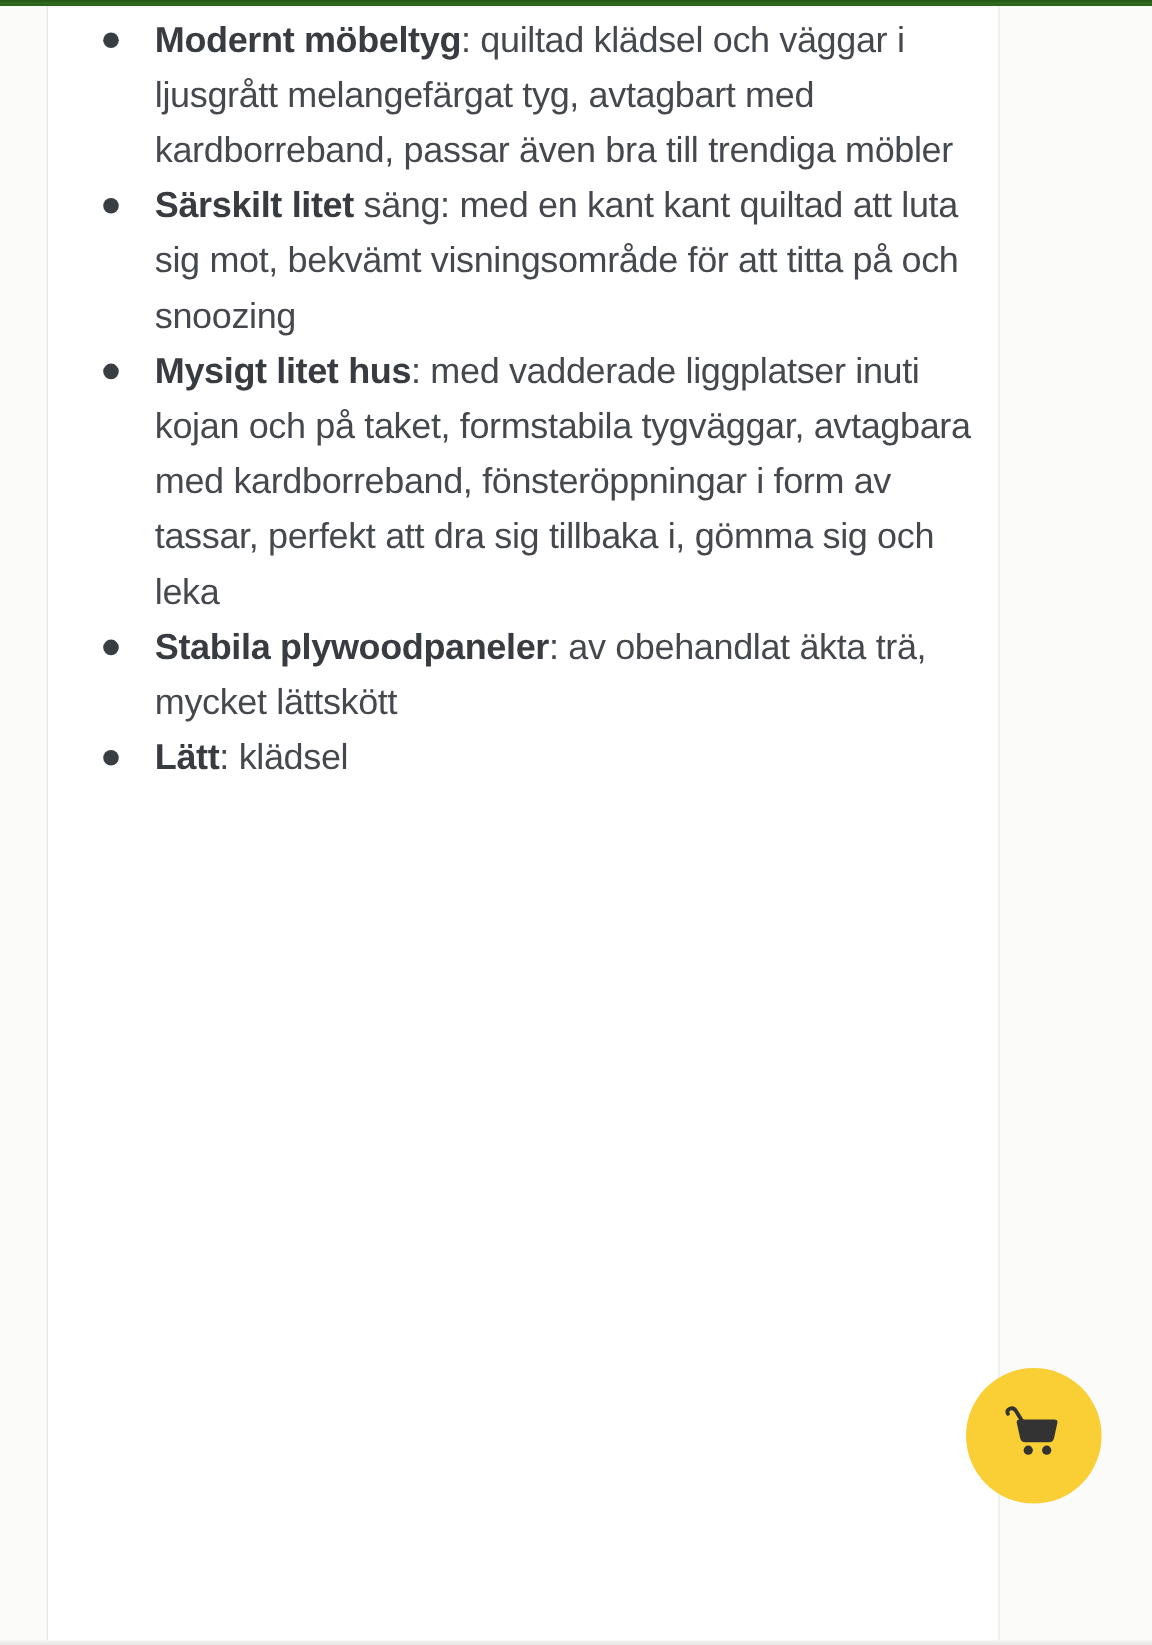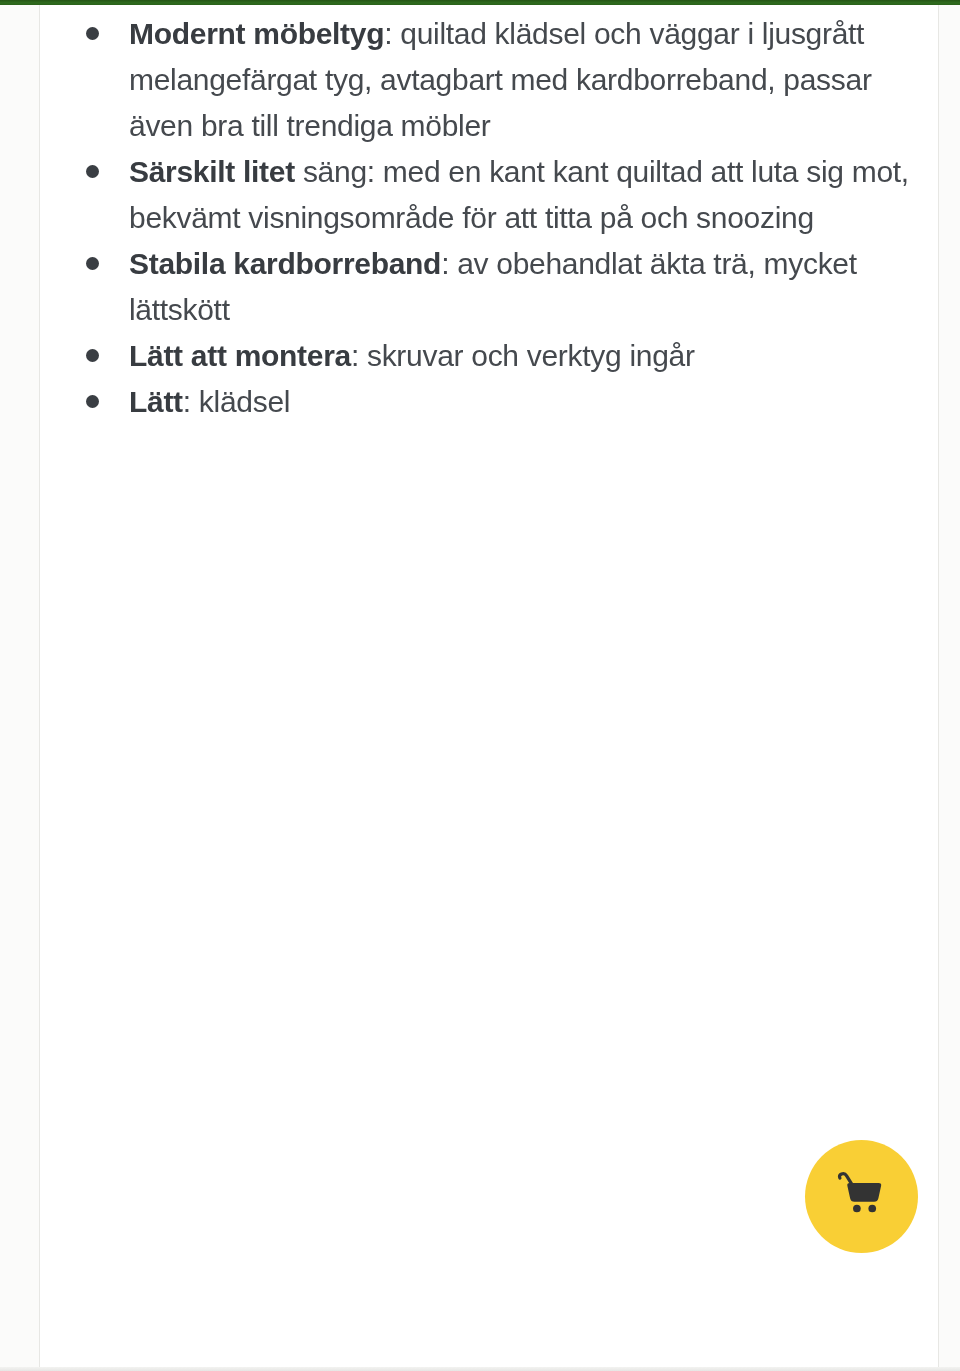--- a/index.html
+++ b/index.html
@@ -16,21 +16,21 @@
     background:var(--outside);
     font-family:"Liberation Sans","DejaVu Sans",sans-serif;
     position:relative;
   }
   .top-bar{
     position:absolute;top:0;left:0;width:960px;height:5px;
     background:linear-gradient(to bottom,#255415,var(--accent-green) 55%,#2a6119);
     z-index:3;
   }
   .content-card{
-    position:absolute;top:0;left:39px;width:900px;height:1371px;
+    position:absolute;top:0;left:39px;width:794px;height:1371px;
     background:#FFFFFF;
     border-left:1px solid var(--border);
     border-right:1px solid var(--border);
     padding-top:5px;
   }
   ul.bullet-list{
     list-style:none;
     padding:6px 8px 0 0;
   }
   ul.bullet-list li{
@@ -67,22 +67,22 @@
 </style>
 </head>
 <body>
 
 <div class="top-bar"></div>
 
 <div class="content-card">
   <ul class="bullet-list">
     <li><span class="dot"></span><span class="term">Modernt möbeltyg</span><span class="rest">: quiltad klädsel och väggar i ljusgrått melangefärgat tyg, avtagbart med kardborreband, passar även bra till trendiga möbler</span></li>
     <li><span class="dot"></span><span class="term">Särskilt litet</span><span class="rest"> säng: med en kant kant quiltad att luta sig mot, bekvämt visningsområde för att titta på och snoozing</span></li>
-    <li><span class="dot"></span><span class="term">Stabila kardborreband</span><span class="rest">: av obehandlat äkta trä, mycket lättskött</span></li>
-    <li><span class="dot"></span><span class="term">Lätt att montera</span><span class="rest">: skruvar och verktyg ingår</span></li>
+    <li><span class="dot"></span><span class="term">Mysigt litet hus</span><span class="rest">: med vadderade liggplatser inuti kojan och på taket, formstabila tygväggar, avtagbara med kardborreband, fönsteröppningar i form av tassar, perfekt att dra sig tillbaka i, gömma sig och leka</span></li>
+    <li><span class="dot"></span><span class="term">Stabila plywoodpaneler</span><span class="rest">: av obehandlat äkta trä, mycket lättskött</span></li>
     <li><span class="dot"></span><span class="term">Lätt</span><span class="rest">: klädsel</span></li>
   </ul>
 </div>
 
 <button class="cart-fab" aria-label="cart">
   <span>
     <svg viewBox="0 0 100 100" width="64" height="64" xmlns="http://www.w3.org/2000/svg">
       <path d="M34 30 L26 17 Q23 12 18 14 Q13.5 16 15.5 20.5" fill="none" stroke="#333333" stroke-width="5" stroke-linecap="round"></path>
       <path d="M31 28 L76 28 Q81 28 79.8 33 L75.6 52 Q74.4 57.5 68.8 57.5 L38.2 57.5 Q32.6 57.5 31.4 52 L27.2 33 Q26 28 31 28 Z" fill="#333333"></path>
       <circle cx="42" cy="68" r="6" fill="#333333"></circle>

